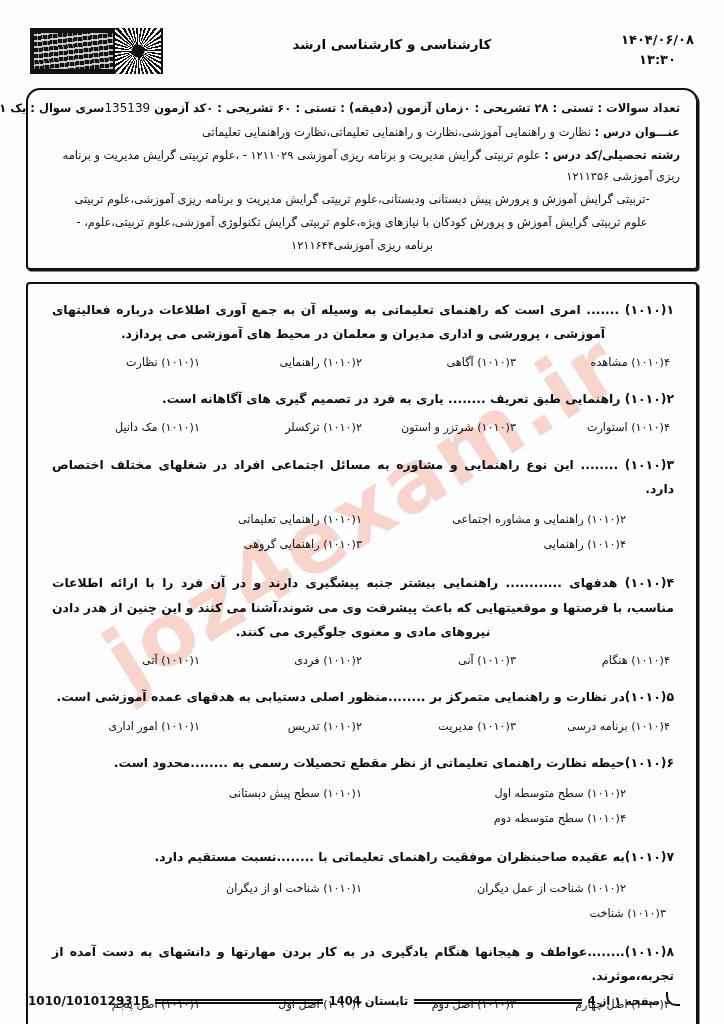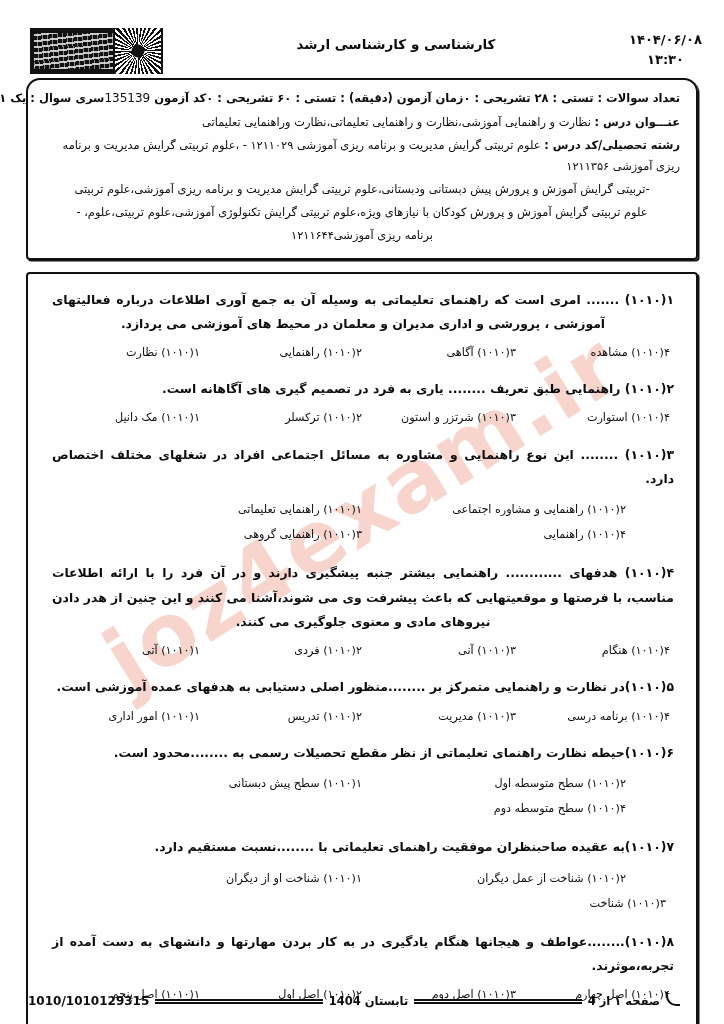--- a/index.html
+++ b/index.html
@@ -44,22 +44,22 @@
   }
 
   .content-layer { position: relative; z-index: 2; }
 
   
   .top-header {
     display: flex;
     flex-direction: row-reverse;
     align-items: flex-start;
     justify-content: space-between;
-    padding: 22px 16px 4px 30px;
-    height: 78px;
+    padding: 22px 24px 4px 30px;
+    height: 88px;
   }
   .logo-box {
     width: 133px;
     height: 46px;
     background: #111;
     position: relative;
     overflow: hidden;
     flex: 0 0 auto;
     margin-top: 6px;
   }

